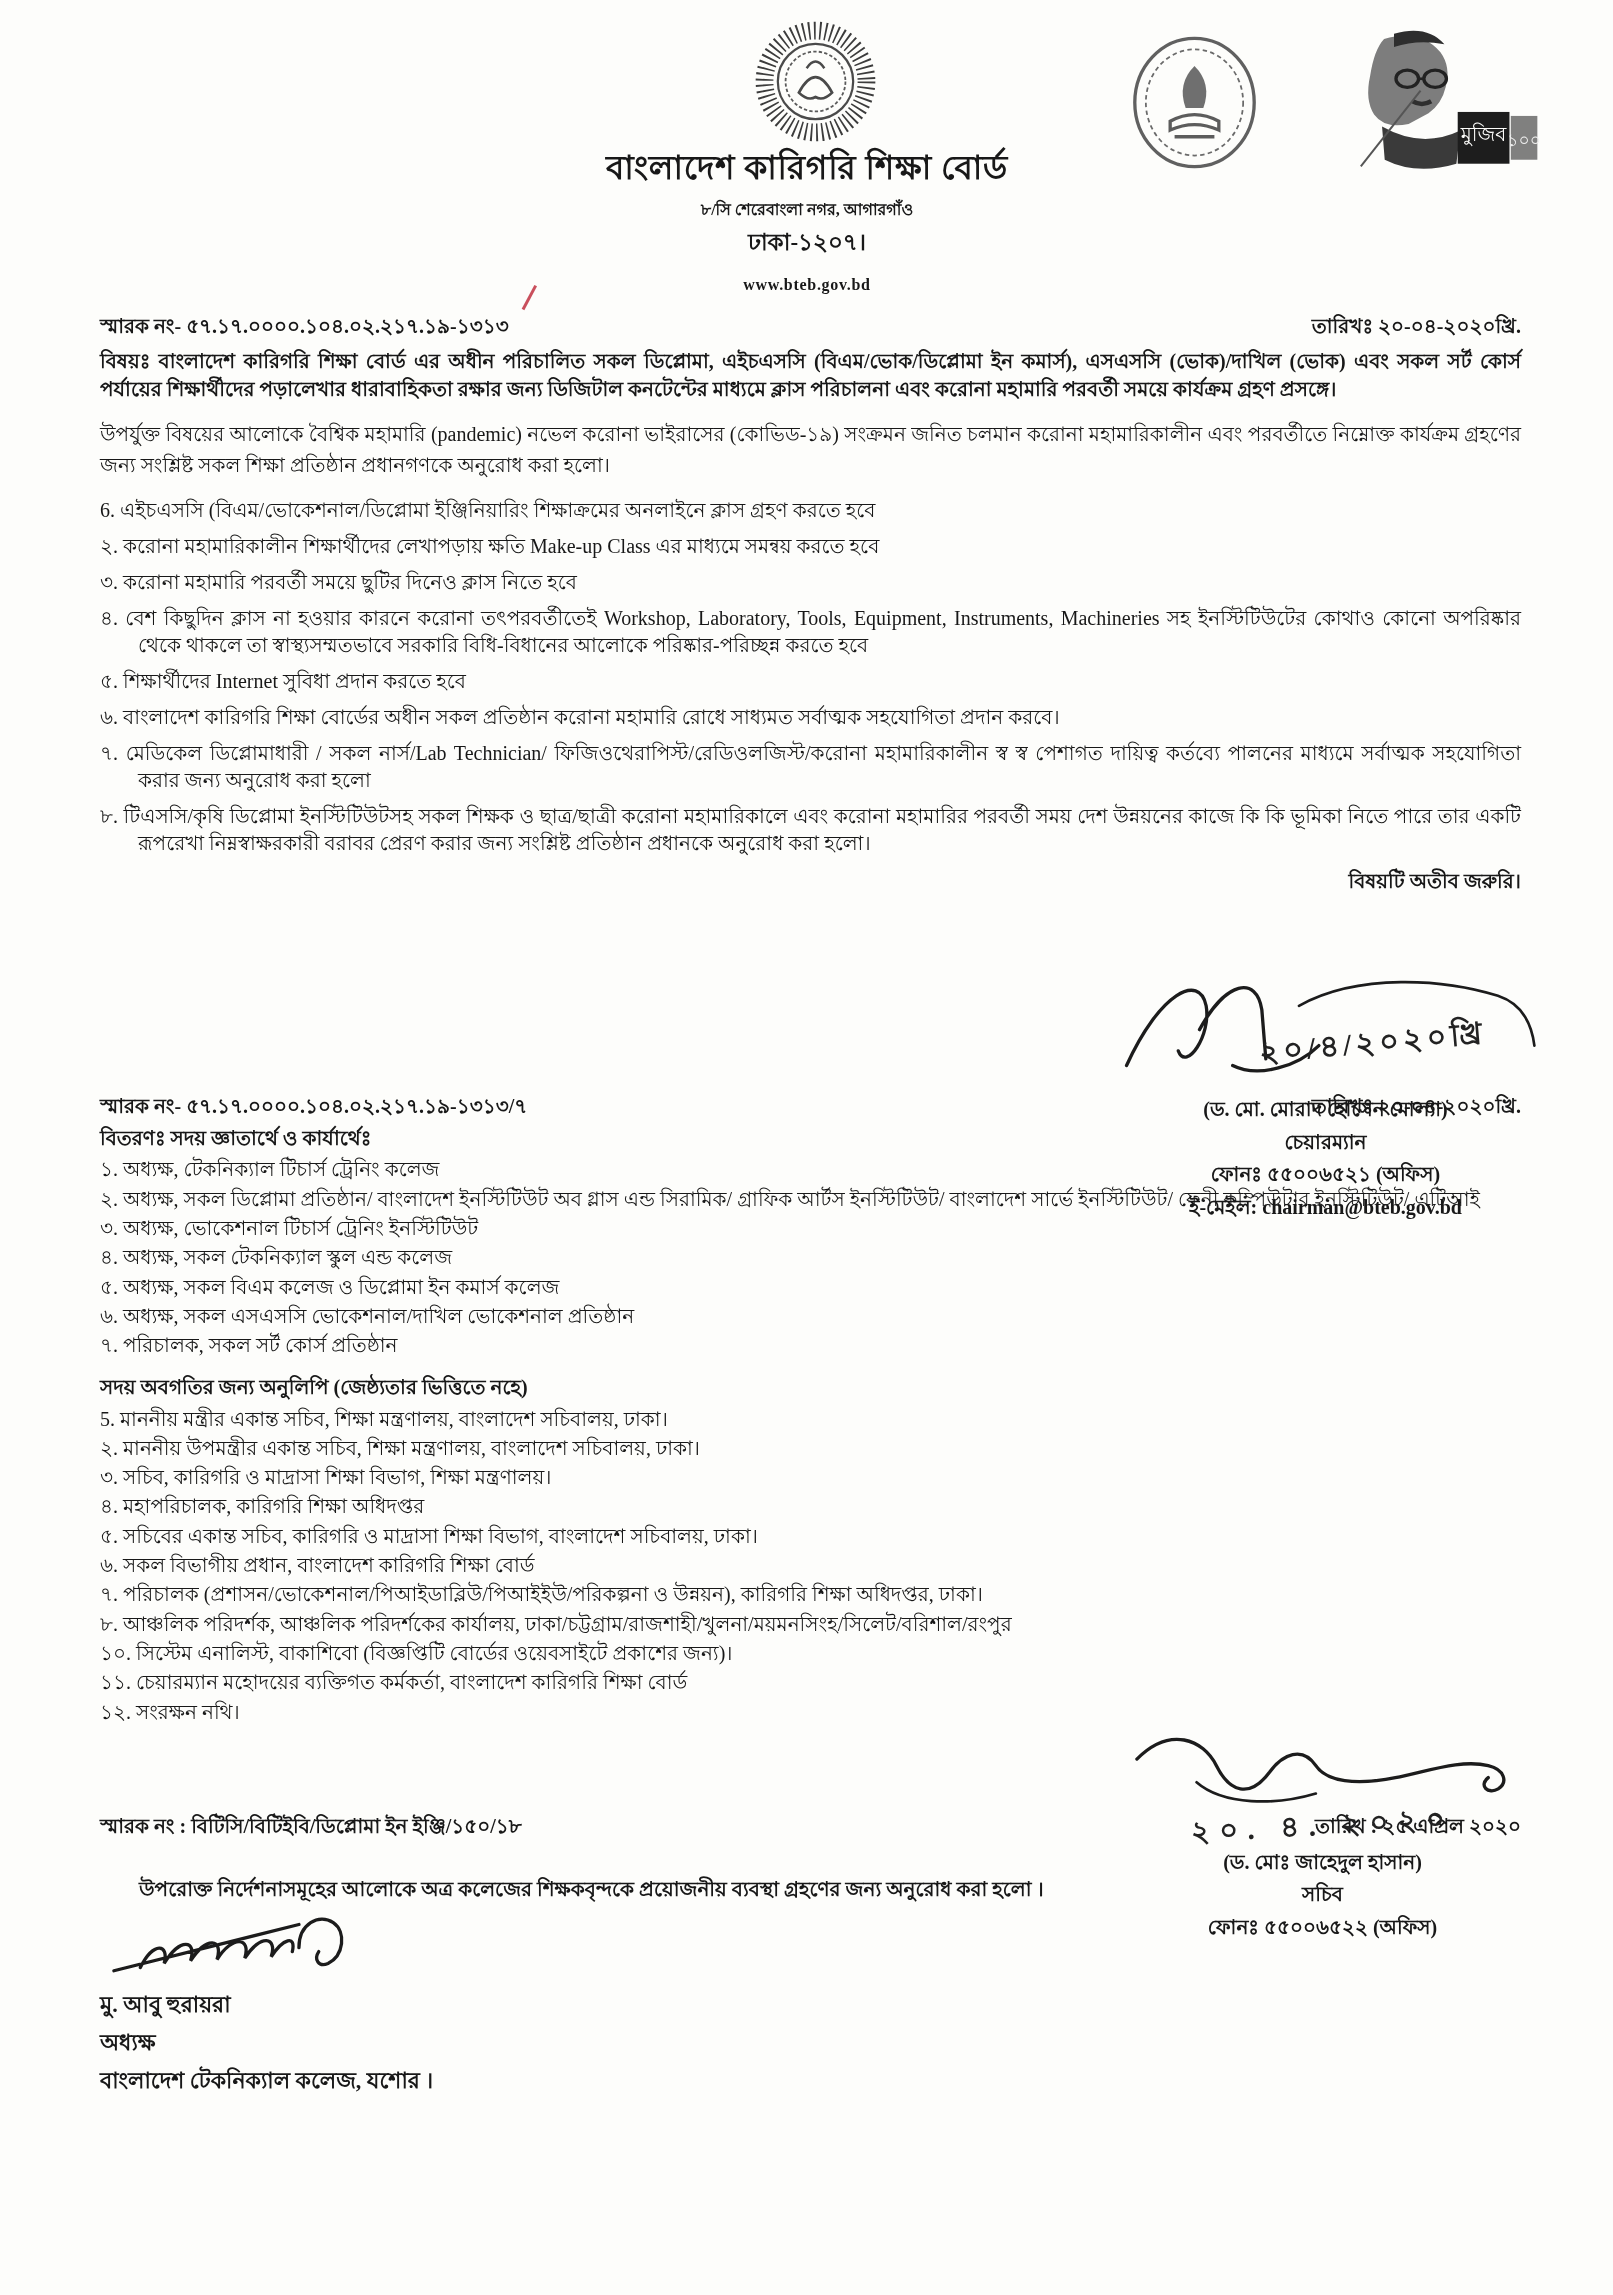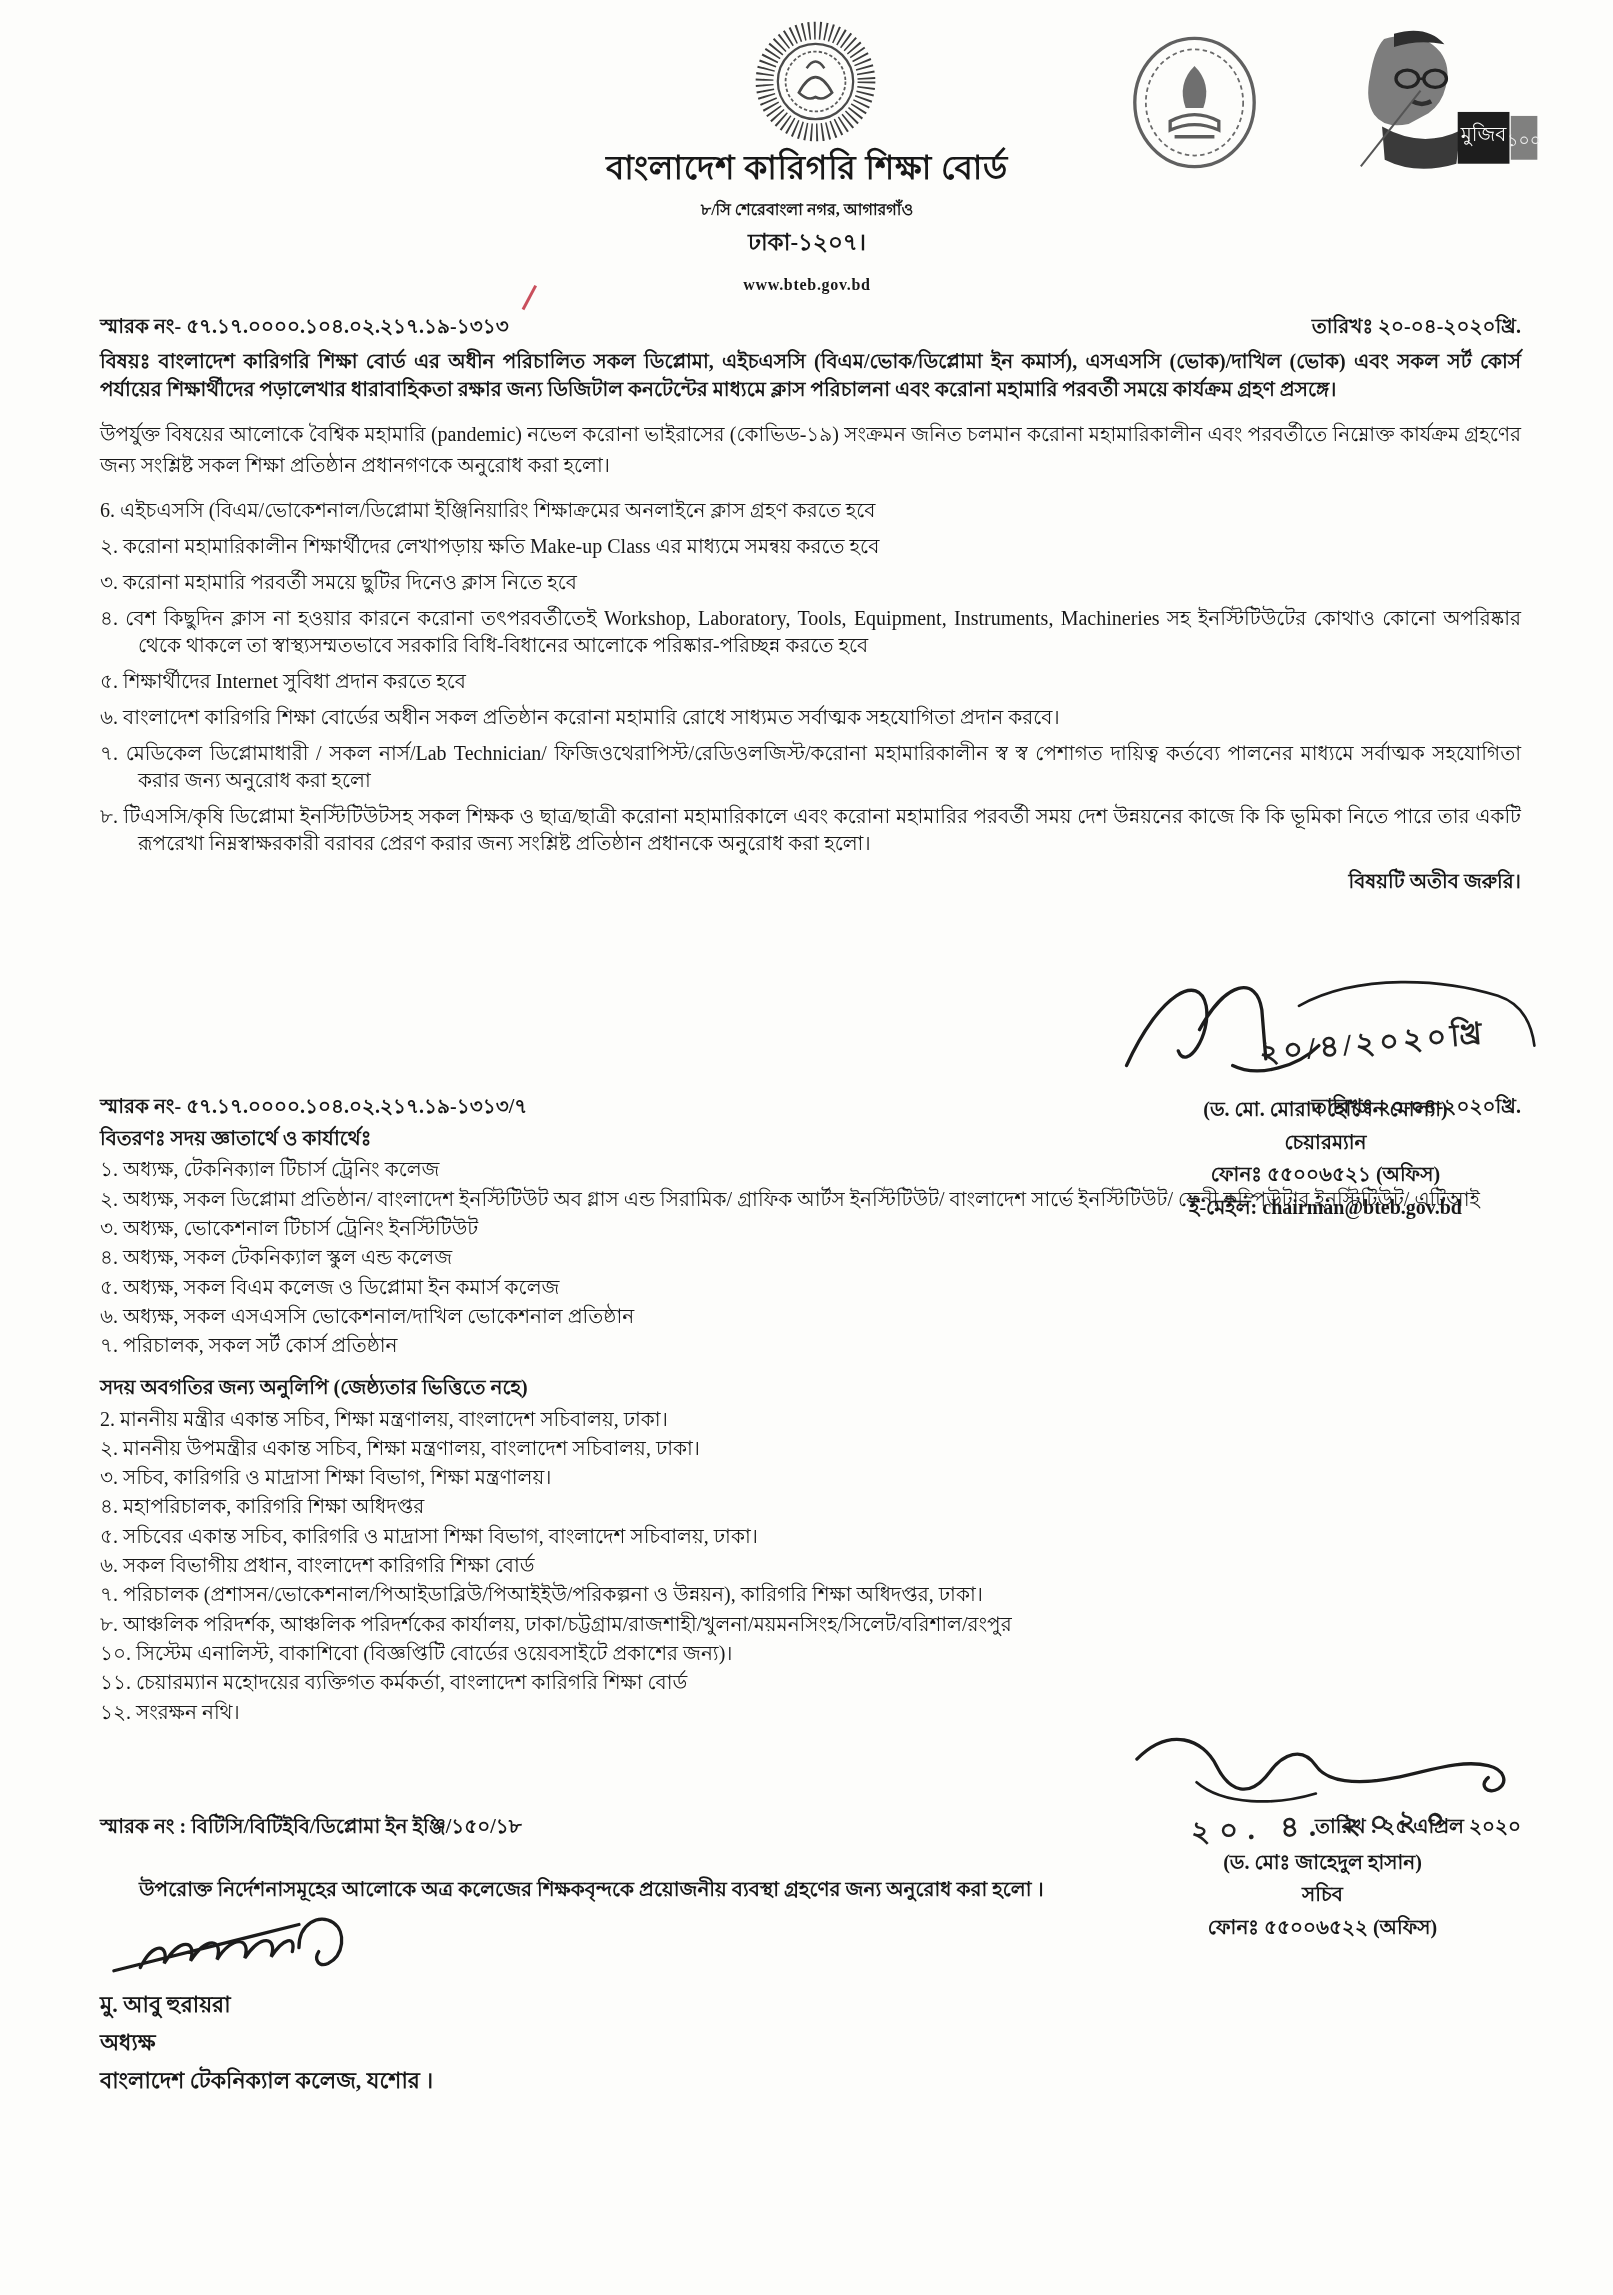--- a/index.html
+++ b/index.html
@@ -164,21 +164,21 @@
       <li>৪. অধ্যক্ষ, সকল টেকনিক্যাল স্কুল এন্ড কলেজ</li>
       <li>৫. অধ্যক্ষ, সকল বিএম কলেজ ও ডিপ্লোমা ইন কমার্স কলেজ</li>
       <li>৬. অধ্যক্ষ, সকল এসএসসি ভোকেশনাল/দাখিল ভোকেশনাল প্রতিষ্ঠান</li>
       <li>৭. পরিচালক, সকল সর্ট কোর্স প্রতিষ্ঠান</li>
     </ol>
   </div>
 
   <div class="copy-title">সদয় অবগতির জন্য অনুলিপি (জেষ্ঠ্যতার ভিত্তিতে নহে)</div>
   <div class="content">
     <ol class="doc-list tight" style="margin-top:5.3px;">
-      <li>2. মাননীয় মন্ত্রীর একান্ত সচিব, শিক্ষা মন্ত্রণালয়, বাংলাদেশ সচিবালয়, ঢাকা।</li>
+      <li>5. মাননীয় মন্ত্রীর একান্ত সচিব, শিক্ষা মন্ত্রণালয়, বাংলাদেশ সচিবালয়, ঢাকা।</li>
       <li>২. মাননীয় উপমন্ত্রীর একান্ত সচিব, শিক্ষা মন্ত্রণালয়, বাংলাদেশ সচিবালয়, ঢাকা।</li>
       <li>৩. সচিব, কারিগরি ও মাদ্রাসা শিক্ষা বিভাগ, শিক্ষা মন্ত্রণালয়।</li>
       <li>৪. মহাপরিচালক, কারিগরি শিক্ষা অধিদপ্তর</li>
       <li>৫. সচিবের একান্ত সচিব, কারিগরি ও মাদ্রাসা শিক্ষা বিভাগ, বাংলাদেশ সচিবালয়, ঢাকা।</li>
       <li>৬. সকল বিভাগীয় প্রধান, বাংলাদেশ কারিগরি শিক্ষা বোর্ড</li>
       <li>৭. পরিচালক (প্রশাসন/ভোকেশনাল/পিআইডাব্লিউ/পিআইইউ/পরিকল্পনা ও উন্নয়ন), কারিগরি শিক্ষা অধিদপ্তর, ঢাকা।</li>
       <li>৮. আঞ্চলিক পরিদর্শক, আঞ্চলিক পরিদর্শকের কার্যালয়, ঢাকা/চট্টগ্রাম/রাজশাহী/খুলনা/ময়মনসিংহ/সিলেট/বরিশাল/রংপুর</li>
       <li>১০. সিস্টেম এনালিস্ট, বাকাশিবো (বিজ্ঞপ্তিটি বোর্ডের ওয়েবসাইটে প্রকাশের জন্য)।</li>
       <li>১১. চেয়ারম্যান মহোদয়ের ব্যক্তিগত কর্মকর্তা, বাংলাদেশ কারিগরি শিক্ষা বোর্ড</li>
       <li>১২. সংরক্ষন নথি।</li>

